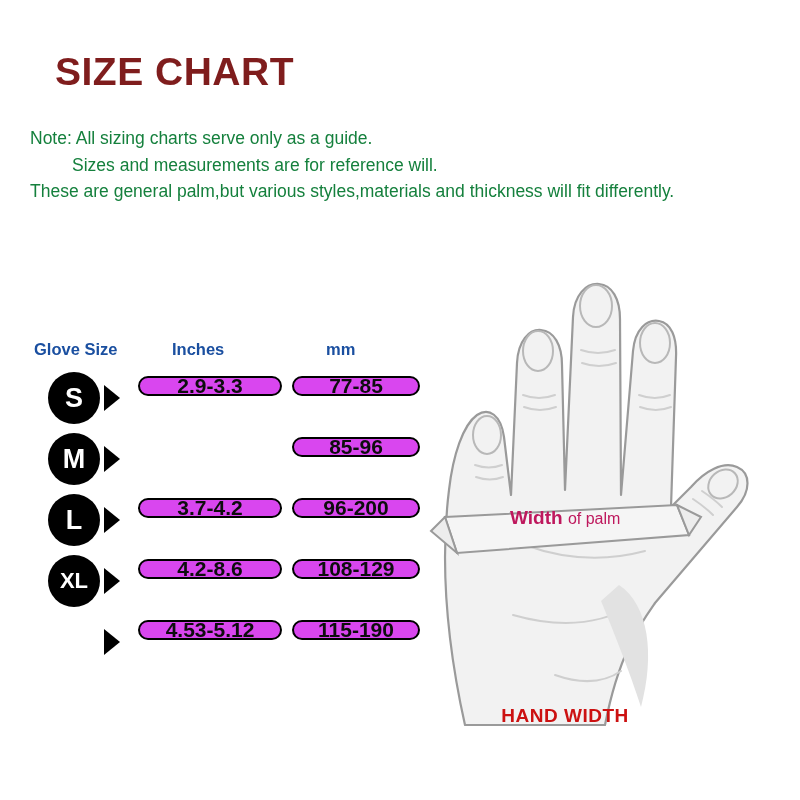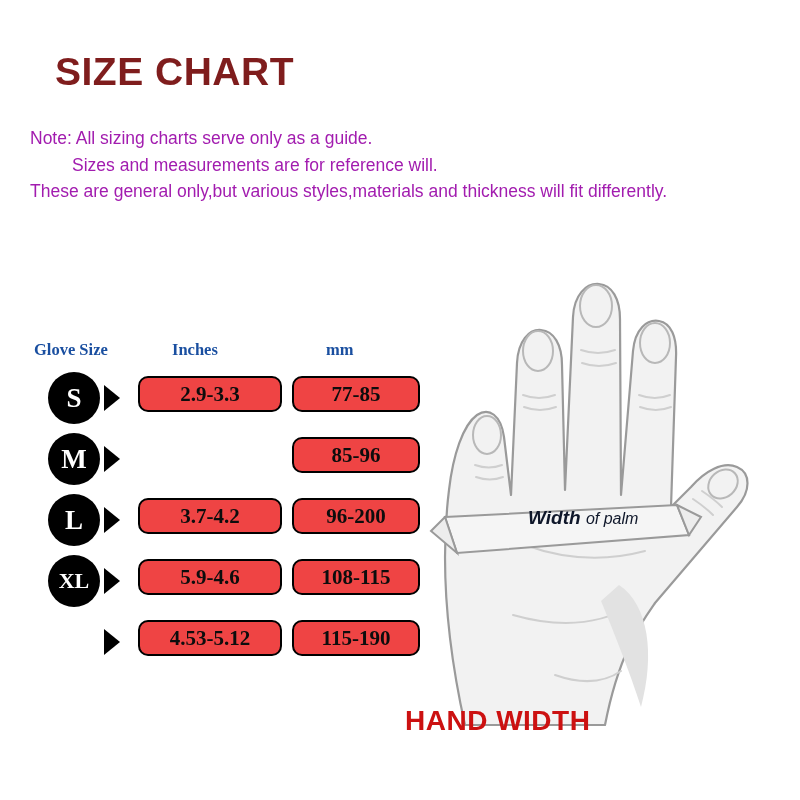--- a/index.html
+++ b/index.html
@@ -33,34 +33,33 @@
     line-height: 1;
     margin-left: 25px;
   }
   .notes {
     position: absolute;
     left: 30px;
     top: 125px;
     width: 745px;
     font-size: 17.5px;
     line-height: 1.52;
-    color: #a21caf;
+    color: #15803d;
   }
   .notes .indent {
     display: block;
     padding-left: 42px;
   }
 
   
   .table-area {
     position: absolute;
     left: 30px;
     top: 340px;
     width: 390px;
-    font-family: Liberation Serif, serif;
   }
   .col-headers {
     position: relative;
     height: 28px;
     color: #1a4fa0;
     font-size: 16.5px;
     font-weight: bold;
   }
   .col-headers .ch-size {
     position: absolute;
@@ -109,24 +108,24 @@
     top: 17px;
     width: 0;
     height: 0;
     border-top: 13px solid transparent;
     border-bottom: 13px solid transparent;
     border-left: 16px solid #000000;
   }
   .pill {
     position: absolute;
     top: 8px;
-    height: 36px;
+    height: 20px;
     border: 2.5px solid #000000;
     border-radius: 10px;
-    background: #ef4444;
+    background: #d946ef;
     display: flex;
     align-items: center;
     justify-content: center;
     font-size: 21px;
     font-weight: bold;
     color: #0d0d0d;
     box-sizing: border-box;
   }
   .pill.inches { left: 108px; width: 144px; }
   .pill.mm     { left: 262px; width: 128px; }
@@ -137,48 +136,48 @@
     left: 405px;
     top: 255px;
     width: 380px;
     height: 500px;
   }
   .hand-caption {
     position: absolute;
     left: 405px;
     top: 705px;
     width: 320px;
+    text-align: center;
     color: #cc1111;
     font-weight: bold;
-    font-size: 28px;
+    font-size: 19px;
     letter-spacing: 0.5px;
   }
   .band-label {
     position: absolute;
-    left: 528px;
+    left: 510px;
     top: 507px;
     font-size: 19px;
-    color: #0f172a;
+    color: #be185d;
     white-space: nowrap;
-    font-style: italic;
   }
   .band-label b { font-weight: bold; }
   .band-label span.small { font-size: 16px; }
 </style>
 </head>
 <body>
 
 <div class="page">
 
   <div class="title">SIZE CHART</div>
 
   <div class="notes">
     <div>Note: All sizing charts serve only as a guide.</div>
     <div class="indent">Sizes and measurements are for reference will.</div>
-    <div>These are general only,but various styles,materials and thickness will fit differently.</div>
+    <div>These are general palm,but various styles,materials and thickness will fit differently.</div>
   </div>
 
   <div class="table-area">
 
     <div class="col-headers">
       <div class="ch-size">Glove Size</div>
       <div class="ch-in">Inches</div>
       <div class="ch-mm">mm</div>
     </div>
 
@@ -198,22 +197,22 @@
     <div class="row">
       <div class="badge l">L</div>
       <div class="arrow"></div>
       <div class="pill inches">3.7-4.2</div>
       <div class="pill mm">96-200</div>
     </div>
 
     <div class="row">
       <div class="badge xl">XL</div>
       <div class="arrow"></div>
-      <div class="pill inches">5.9-4.6</div>
-      <div class="pill mm">108-115</div>
+      <div class="pill inches">4.2-8.6</div>
+      <div class="pill mm">108-129</div>
     </div>
 
     <div class="row">
       <div class="arrow"></div>
       <div class="pill inches">4.53-5.12</div>
       <div class="pill mm">115-190</div>
     </div>
 
   </div>
 

